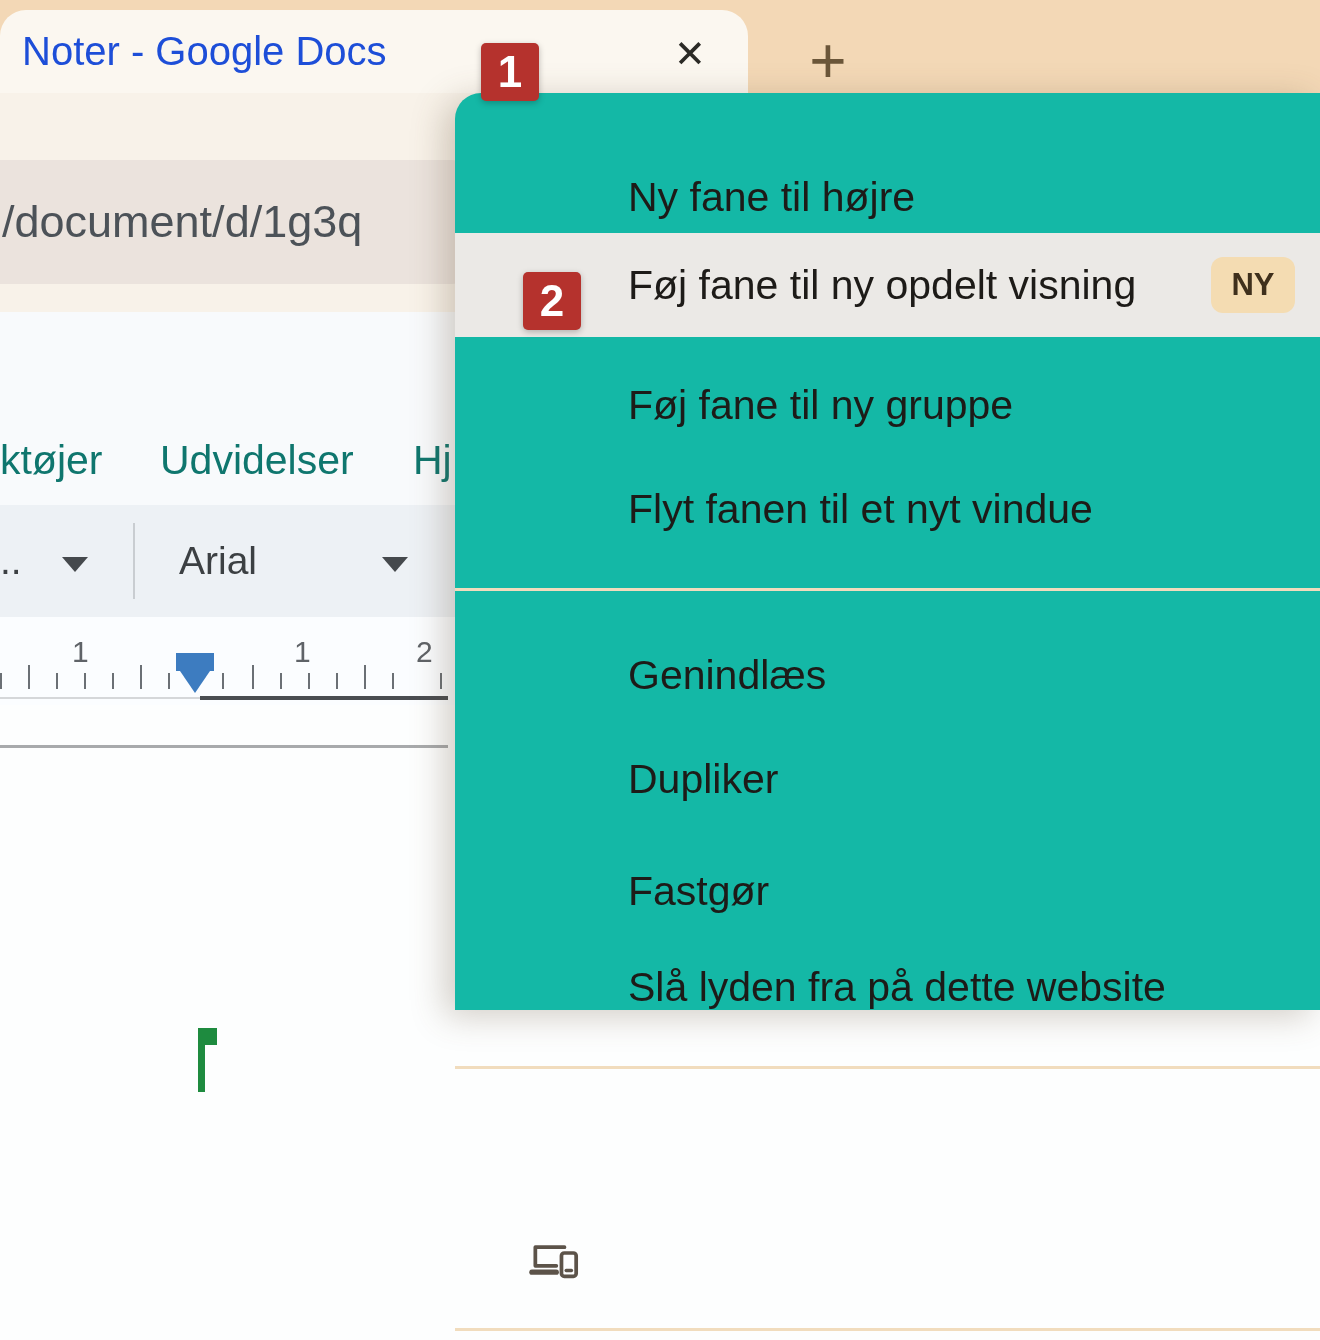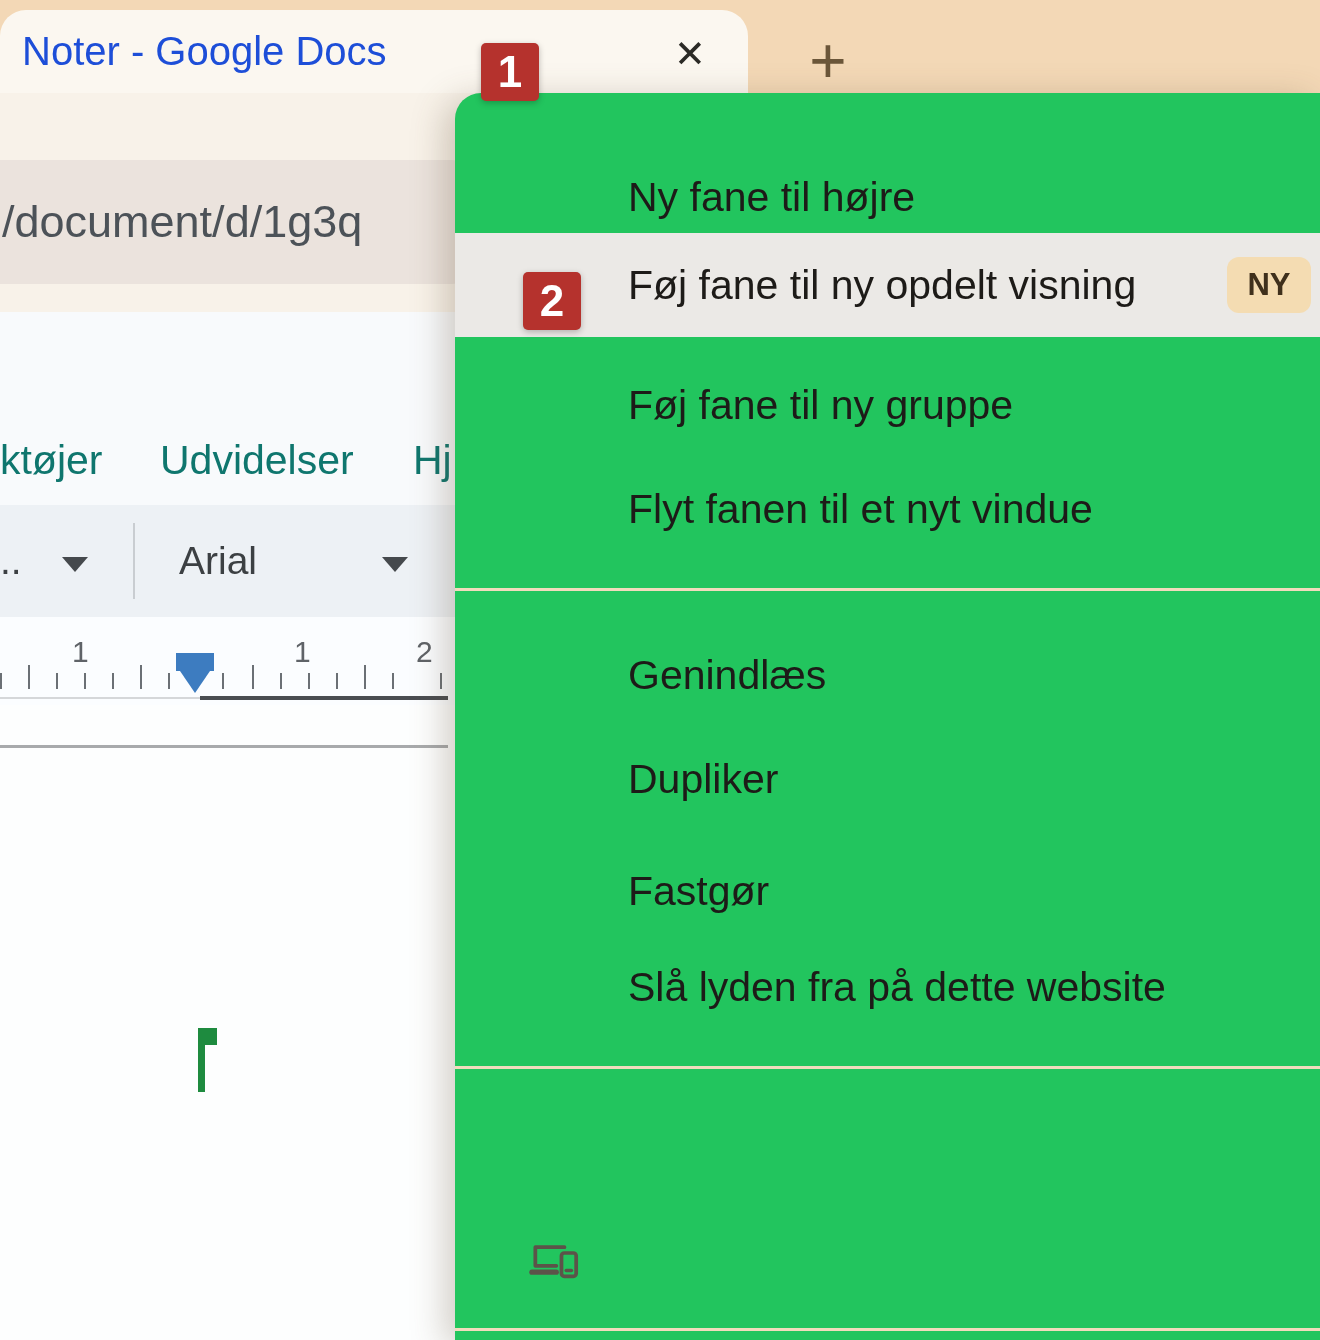--- a/index.html
+++ b/index.html
@@ -67,39 +67,39 @@
     border-top:22px solid #3d7cc0;
   }
   
   .doc-canvas{position:absolute;left:0;top:705px;width:1320px;height:635px;background:#fdfefe;}
   .page-edge{position:absolute;left:0;top:40px;width:448px;height:3px;background:#a8aaac;}
   .collab-cursor{position:absolute;left:198px;top:323px;width:20px;height:64px;}
   .collab-bar{position:absolute;left:0;top:0;width:7px;height:64px;background:#1e8b3f;}
   .collab-flag{position:absolute;left:0;top:0;width:19px;height:17px;background:#1e8b3f;}
   
   .context-menu{
-    position:absolute;left:455px;top:93px;width:865px;height:1247px;
-    background:#22c55e;border-radius:26px 0 0 0;
+    position:absolute;left:455px;top:93px;width:865px;height:917px;
+    background:#14b8a6;border-radius:26px 0 0 0;
     box-shadow:-10px 6px 34px rgba(96,74,52,0.28);
   }
   .mrow{
     position:absolute;left:0;width:865px;height:104px;cursor:pointer;
   }
   .mrow.highlight{background:#ebe9e6;}
   .mrow-label{
     position:absolute;left:173px;top:0;height:104px;line-height:104px;
     font-size:41px;color:#1d1b18;white-space:nowrap;
   }
   .mrow-icon{position:absolute;left:71px;top:24px;width:56px;height:56px;}
   .msep{position:absolute;left:0;width:865px;height:3px;background:#f1dcbd;}
   .ny-badge{
     position:absolute;left:756px;top:24px;min-width:56px;height:56px;padding:0 14px;
     background:#f4dcb2;border-radius:12px;
     font-size:31px;font-weight:bold;color:#3f301c;
-    line-height:56px;text-align:center;margin-left:16px;
+    line-height:56px;text-align:center;
   }
   
   .step-badge{
     position:absolute;width:58px;height:58px;background:#b5322d;border-radius:5px;
     color:#ffffff;font-size:44px;font-weight:bold;line-height:58px;text-align:center;
     z-index:60;box-shadow:0 2px 6px rgba(0,0,0,0.25);
   }
   #step1{left:481px;top:43px;}
   #step2{left:523px;top:272px;}
 </style>

